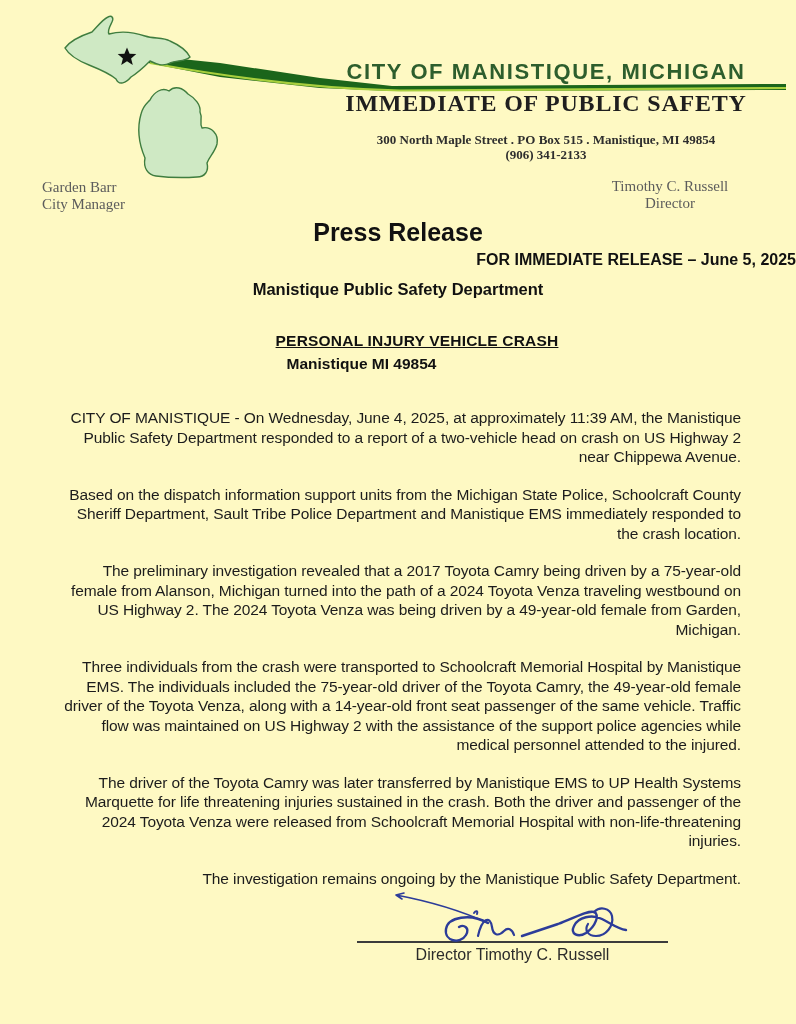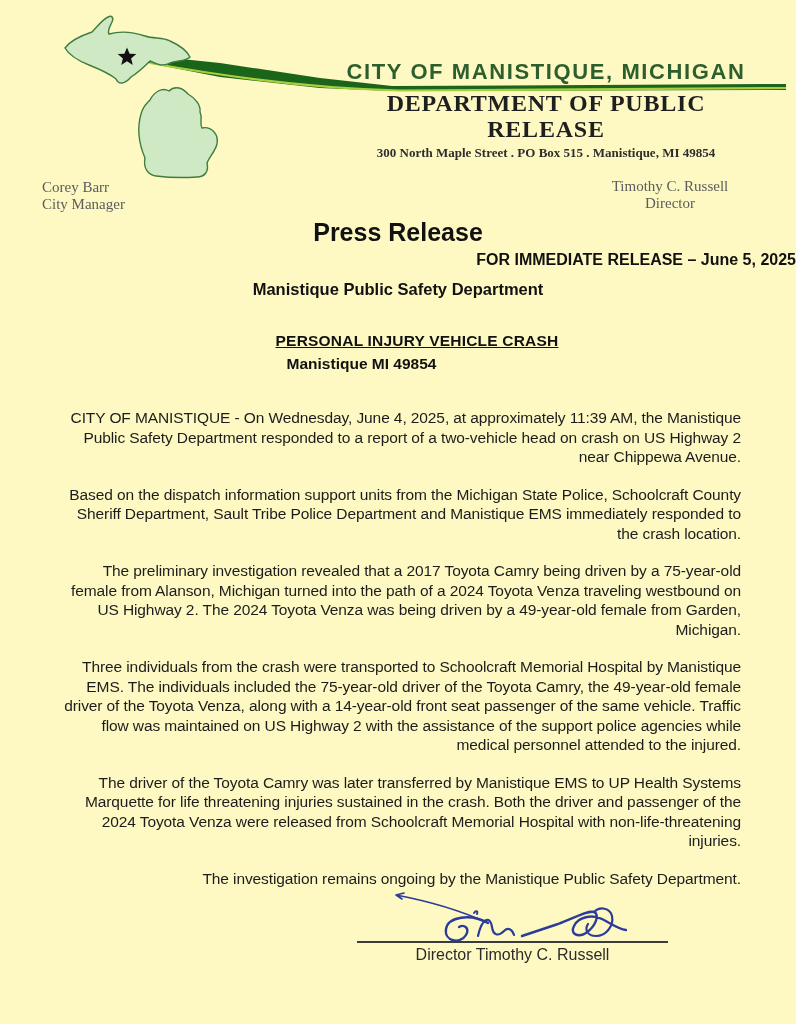--- a/index.html
+++ b/index.html
@@ -24,21 +24,21 @@
   }
   .dept-title {
     font-family:"Liberation Serif", serif;
     font-weight:bold; font-size:24px; line-height:26px;
     letter-spacing:0.8px; color:#1f1f1f; margin-top:6px;
   }
   .addr-line, .phone-line {
     font-family:"Liberation Serif", serif;
     font-weight:bold; font-size:13px; line-height:15px; color:#2e2e2e;
   }
-  .addr-line { margin-top:3px; }
+  .addr-line { margin-top:16px; }
   .official { position:absolute; font-family:"Liberation Serif", serif; font-size:15px; line-height:16.5px; color:#5c5c5c; z-index:2; }
   .official-left  { left:42px;  top:179px; text-align:left; }
   .official-right { left:580px; top:178px; width:180px; text-align:center; }
   
   .pr-title { position:absolute; left:0; top:218px; width:796px; text-align:center;
     font-weight:bold; font-size:25px; line-height:28px; color:#111; }
   .pr-line1 { position:absolute; left:0; top:251px; width:796px; text-align:right;
     font-weight:bold; font-size:16px; color:#111; }
   .pr-line2 { position:absolute; left:0; top:280px; width:796px; text-align:center;
     font-weight:bold; font-size:16.5px; color:#111; }
@@ -94,26 +94,27 @@
          C 182,178 164,177 156,176
          C 148,175 143,168 145,158
          C 139,144 137,128 141,114
          C 143,106 146,104 150,100 Z" fill="#cfe9c4" stroke="#3f7d3f" stroke-width="1.4"></path>
 
     <path d="M127,47.5 L129.6,53.7 L136.3,54.1 L131.1,58.4 L132.8,64.9 L127,61.3 L121.2,64.9 L122.9,58.4 L117.7,54.1 L124.4,53.7 Z" fill="#111111"></path>
   </svg>
 
   <div class="lh-text">
     <div class="city-title">CITY OF MANISTIQUE, MICHIGAN</div>
-    <div class="dept-title">DEPARTMENT OF PUBLIC RELEASE</div>
+    <div class="dept-title">IMMEDIATE OF PUBLIC SAFETY</div>
     <div class="addr-line">300 North Maple Street  .  PO Box 515  .  Manistique, MI  49854</div>
+    <div class="phone-line">(906) 341-2133</div>
   </div>
 
   <div class="official official-left">
-    <div>Corey Barr</div>
+    <div>Garden Barr</div>
     <div>City Manager</div>
   </div>
   <div class="official official-right">
     <div>Timothy C. Russell</div>
     <div>Director</div>
   </div>
 
   <div class="pr-title">Press Release</div>
   <div class="pr-line1">FOR IMMEDIATE RELEASE – June 5, 2025</div>
   <div class="pr-line2">Manistique Public Safety Department</div>

